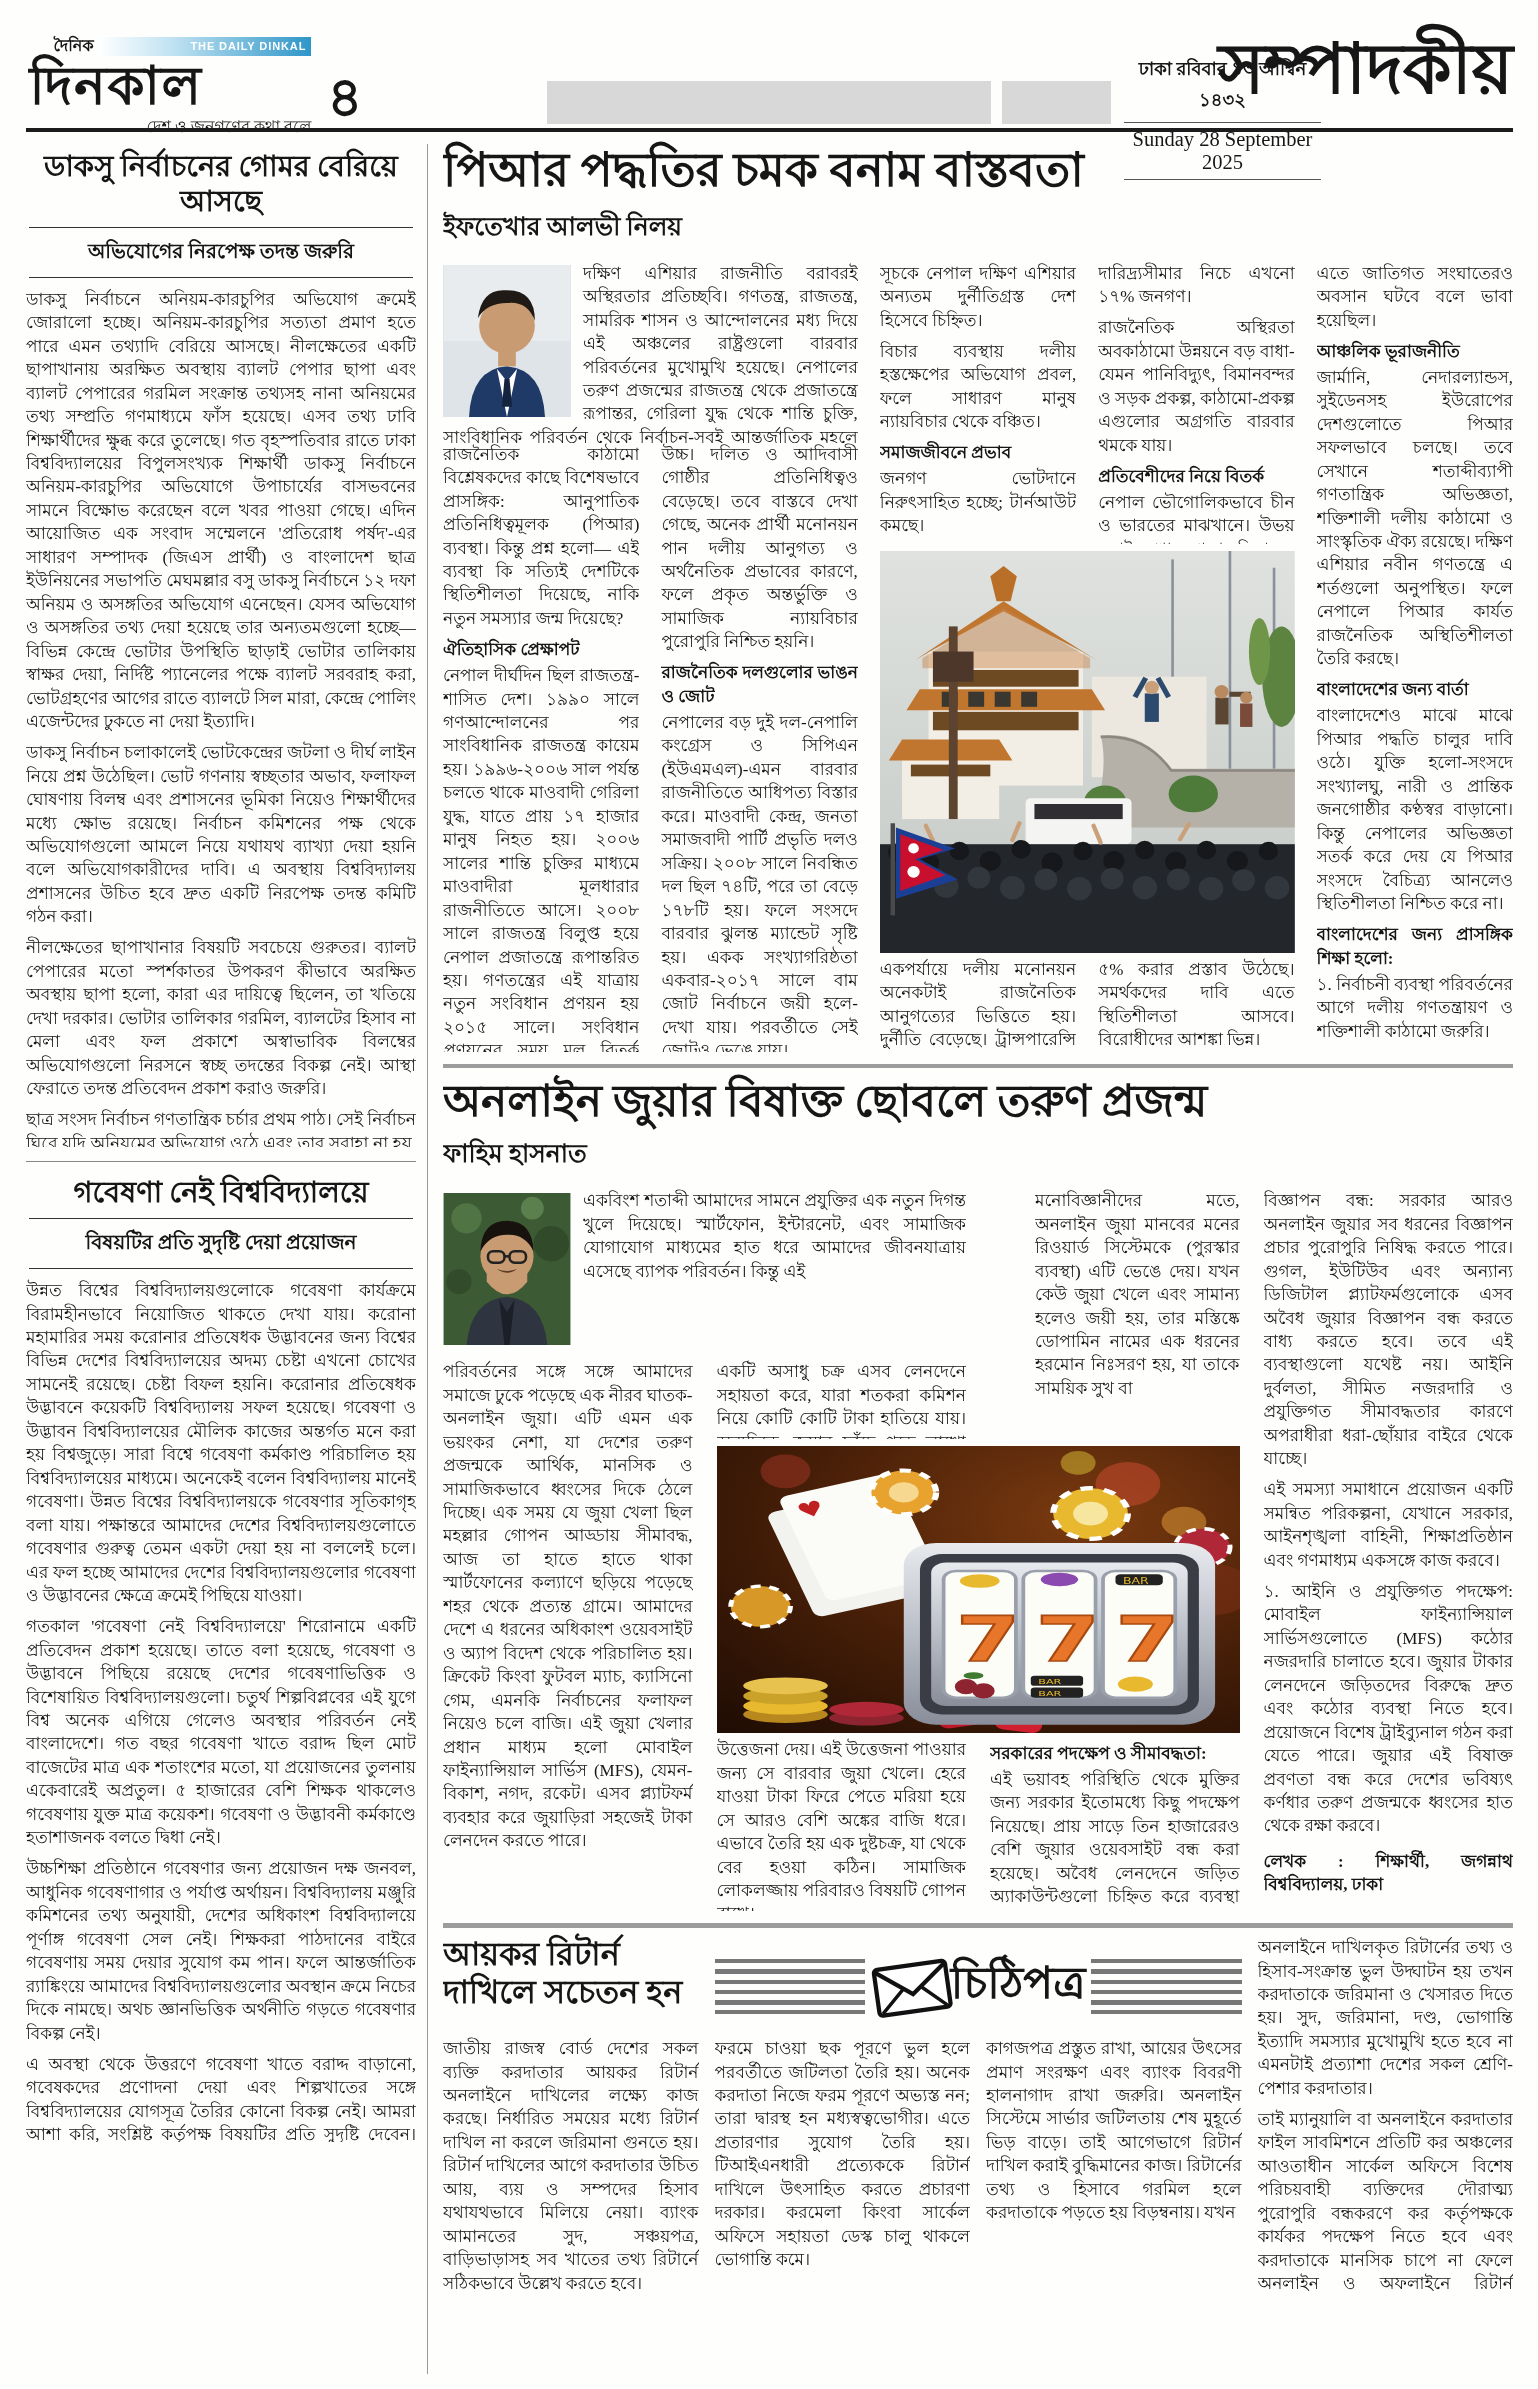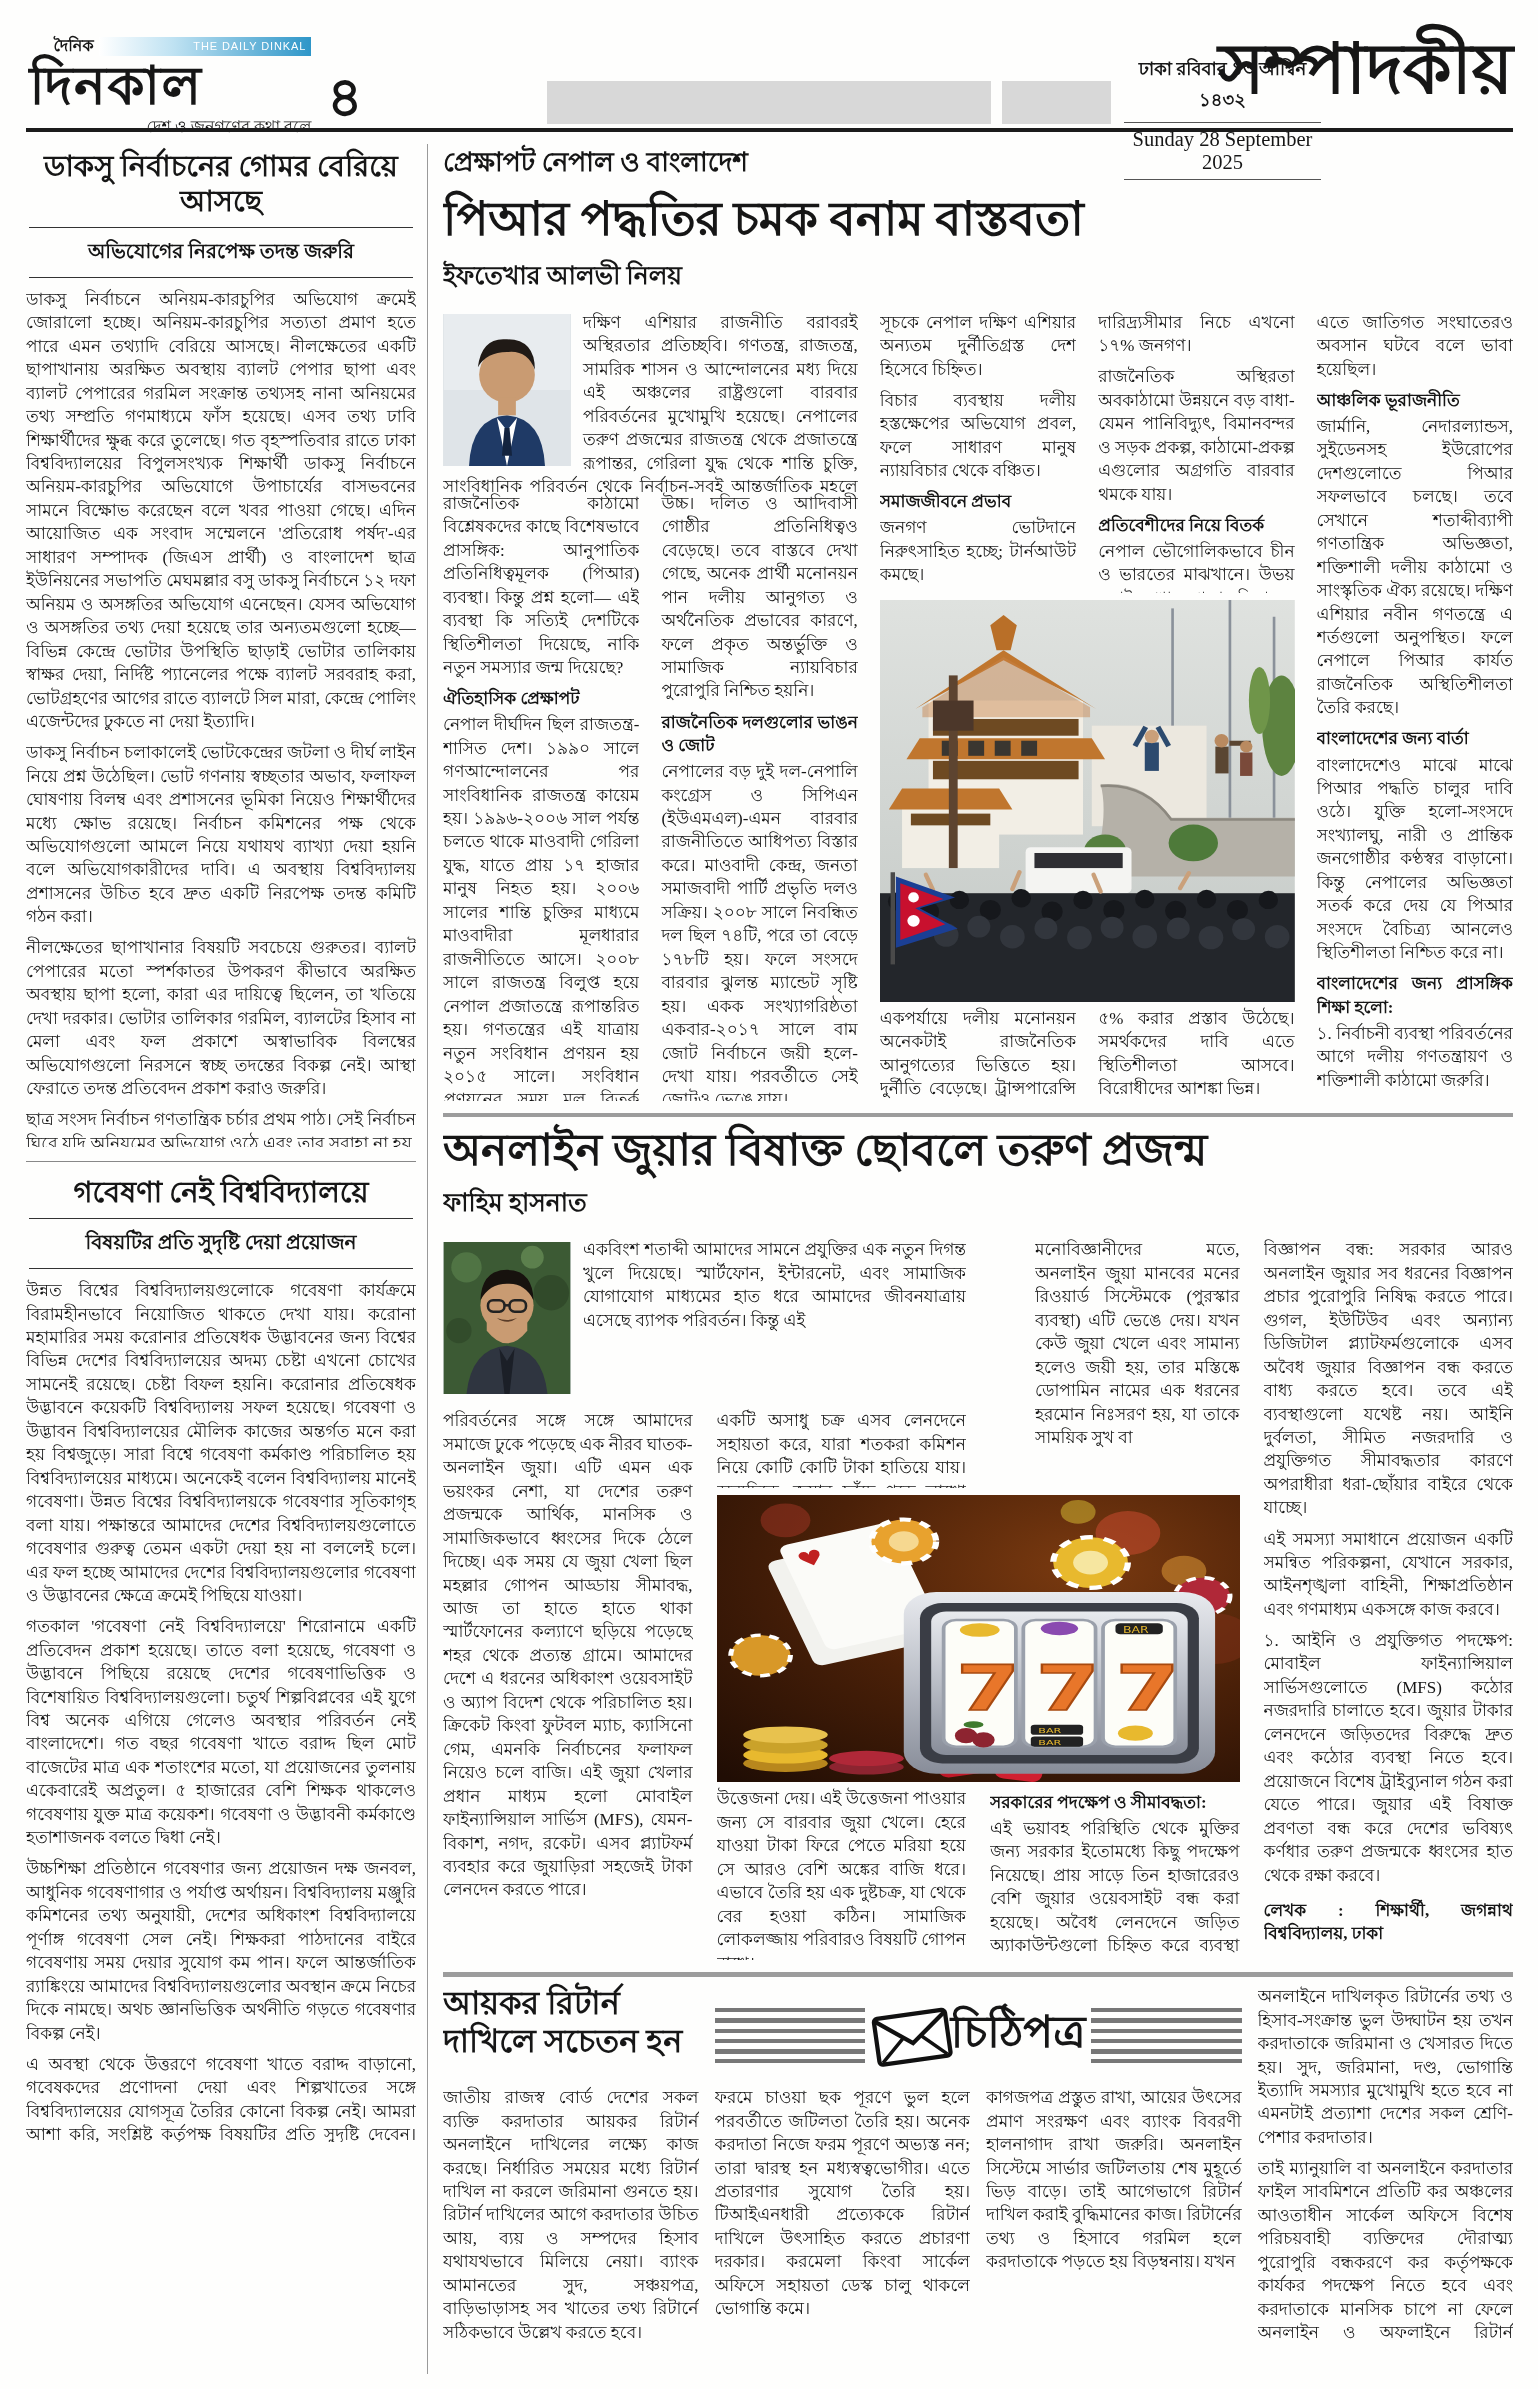--- a/index.html
+++ b/index.html
@@ -6,21 +6,21 @@
   html,body { background:#e8e8e8; }
   body { font-family:"Liberation Serif","DejaVu Serif",serif; color:#161616; }
   .page { position:relative; width:1538px; height:2389px; background:#fefefd; margin:0 auto; overflow:hidden; }
 
   
   .hdr { position:absolute; left:26px; top:31px; width:1487px; height:94px; }
   .masthead { position:absolute; left:3.4px; top:1.7px; width:282px; }
   .mh-row { display:flex; align-items:center; gap:5.1px; }
   .mh-pre { font-weight:bold; font-size:16px; padding-left:24px; }
   .mh-strip { flex:1; height:19px; background:linear-gradient(90deg,#ffffff 0%,#bfe2f2 35%,#2e96c8 100%); display:flex; align-items:center; justify-content:flex-end; padding-right:5.1px; }
-  .mh-strip span { color:#ffffff; font-size:11px; font-weight:normal; letter-spacing:0.9px; font-family:"Liberation Sans",sans-serif;margin-left:40px; }
+  .mh-strip span { color:#ffffff; font-size:11px; font-weight:bold; letter-spacing:0.9px; font-family:"Liberation Sans",sans-serif;margin-left:40px; }
   .mh-name { font-size:53px; font-weight:bold; line-height:1.0; letter-spacing:1.7px; }
   .mh-tag { font-size:16px; text-align:right; margin-top:1.7px; }
   .pageno { position:absolute; left:301px; top:24px; font-size:55px; font-weight:bold; }
   .ad-strip { position:absolute; top:50px; height:43px; background:#d8d8d8; }
   .ad1 { left:521px; width:444px; }
   .ad2 { left:976px; width:109px; }
   .dateblock { position:absolute; left:1098px; top:24px; width:197px; text-align:center; }
   .date-bn { font-size:18px; font-weight:bold; padding-bottom:5.1px; border-bottom:1.7px solid #555; }
   .date-en { font-size:20.5px; padding:5.1px 0; border-bottom:1.7px solid #555; }
   .section-title { position:absolute; right:0px; top:0px; font-size:70px; font-weight:bold; line-height:1.1; }
@@ -141,21 +141,20 @@
           <p class="para">গতকাল 'গবেষণা নেই বিশ্ববিদ্যালয়ে' শিরোনামে একটি প্রতিবেদন প্রকাশ হয়েছে। তাতে বলা হয়েছে, গবেষণা ও উদ্ভাবনে পিছিয়ে রয়েছে দেশের গবেষণাভিত্তিক ও বিশেষায়িত বিশ্ববিদ্যালয়গুলো। চতুর্থ শিল্পবিপ্লবের এই যুগে বিশ্ব অনেক এগিয়ে গেলেও অবস্থার পরিবর্তন নেই বাংলাদেশে। গত বছর গবেষণা খাতে বরাদ্দ ছিল মোট বাজেটের মাত্র এক শতাংশের মতো, যা প্রয়োজনের তুলনায় একেবারেই অপ্রতুল। ৫ হাজারের বেশি শিক্ষক থাকলেও গবেষণায় যুক্ত মাত্র কয়েকশ। গবেষণা ও উদ্ভাবনী কর্মকাণ্ডে হতাশাজনক বলতে দ্বিধা নেই।</p>
           <p class="para">উচ্চশিক্ষা প্রতিষ্ঠানে গবেষণার জন্য প্রয়োজন দক্ষ জনবল, আধুনিক গবেষণাগার ও পর্যাপ্ত অর্থায়ন। বিশ্ববিদ্যালয় মঞ্জুরি কমিশনের তথ্য অনুযায়ী, দেশের অধিকাংশ বিশ্ববিদ্যালয়ে পূর্ণাঙ্গ গবেষণা সেল নেই। শিক্ষকরা পাঠদানের বাইরে গবেষণায় সময় দেয়ার সুযোগ কম পান। ফলে আন্তর্জাতিক র‍্যাঙ্কিংয়ে আমাদের বিশ্ববিদ্যালয়গুলোর অবস্থান ক্রমে নিচের দিকে নামছে। অথচ জ্ঞানভিত্তিক অর্থনীতি গড়তে গবেষণার বিকল্প নেই।</p>
           <p class="para">এ অবস্থা থেকে উত্তরণে গবেষণা খাতে বরাদ্দ বাড়ানো, গবেষকদের প্রণোদনা দেয়া এবং শিল্পখাতের সঙ্গে বিশ্ববিদ্যালয়ের যোগসূত্র তৈরির কোনো বিকল্প নেই। আমরা আশা করি, সংশ্লিষ্ট কর্তৃপক্ষ বিষয়টির প্রতি সুদৃষ্টি দেবেন। দেশের বিশ্ববিদ্যালয়গুলো গবেষণামুখী হলে জ্ঞানভিত্তিক অর্থনীতির পথে দেশ এগিয়ে যাবে।</p>
         </div>
     </div>
   </div>
 
   <div class="maincol">
 
     <div>
-      <div class="kicker">প্রেক্ষাপট নেপাল ও বাংলাদেশ</div>
       <div class="pr-head">পিআর পদ্ধতির চমক বনাম বাস্তবতা</div>
       <div class="byline">ইফতেখার আলভী নিলয়</div>
 
       <div class="pr-grid">
         <div class="pr-intro body-text">
           <div class="author-cut">
             <svg viewBox="0 0 100 120">
               <rect width="100" height="120" fill="#e8ecef"></rect>
               <rect y="60" width="100" height="60" fill="#dfe4e8"></rect>
               <path d="M20 120 Q22 82 50 80 Q78 82 80 120 Z" fill="#1f3a66"></path>

